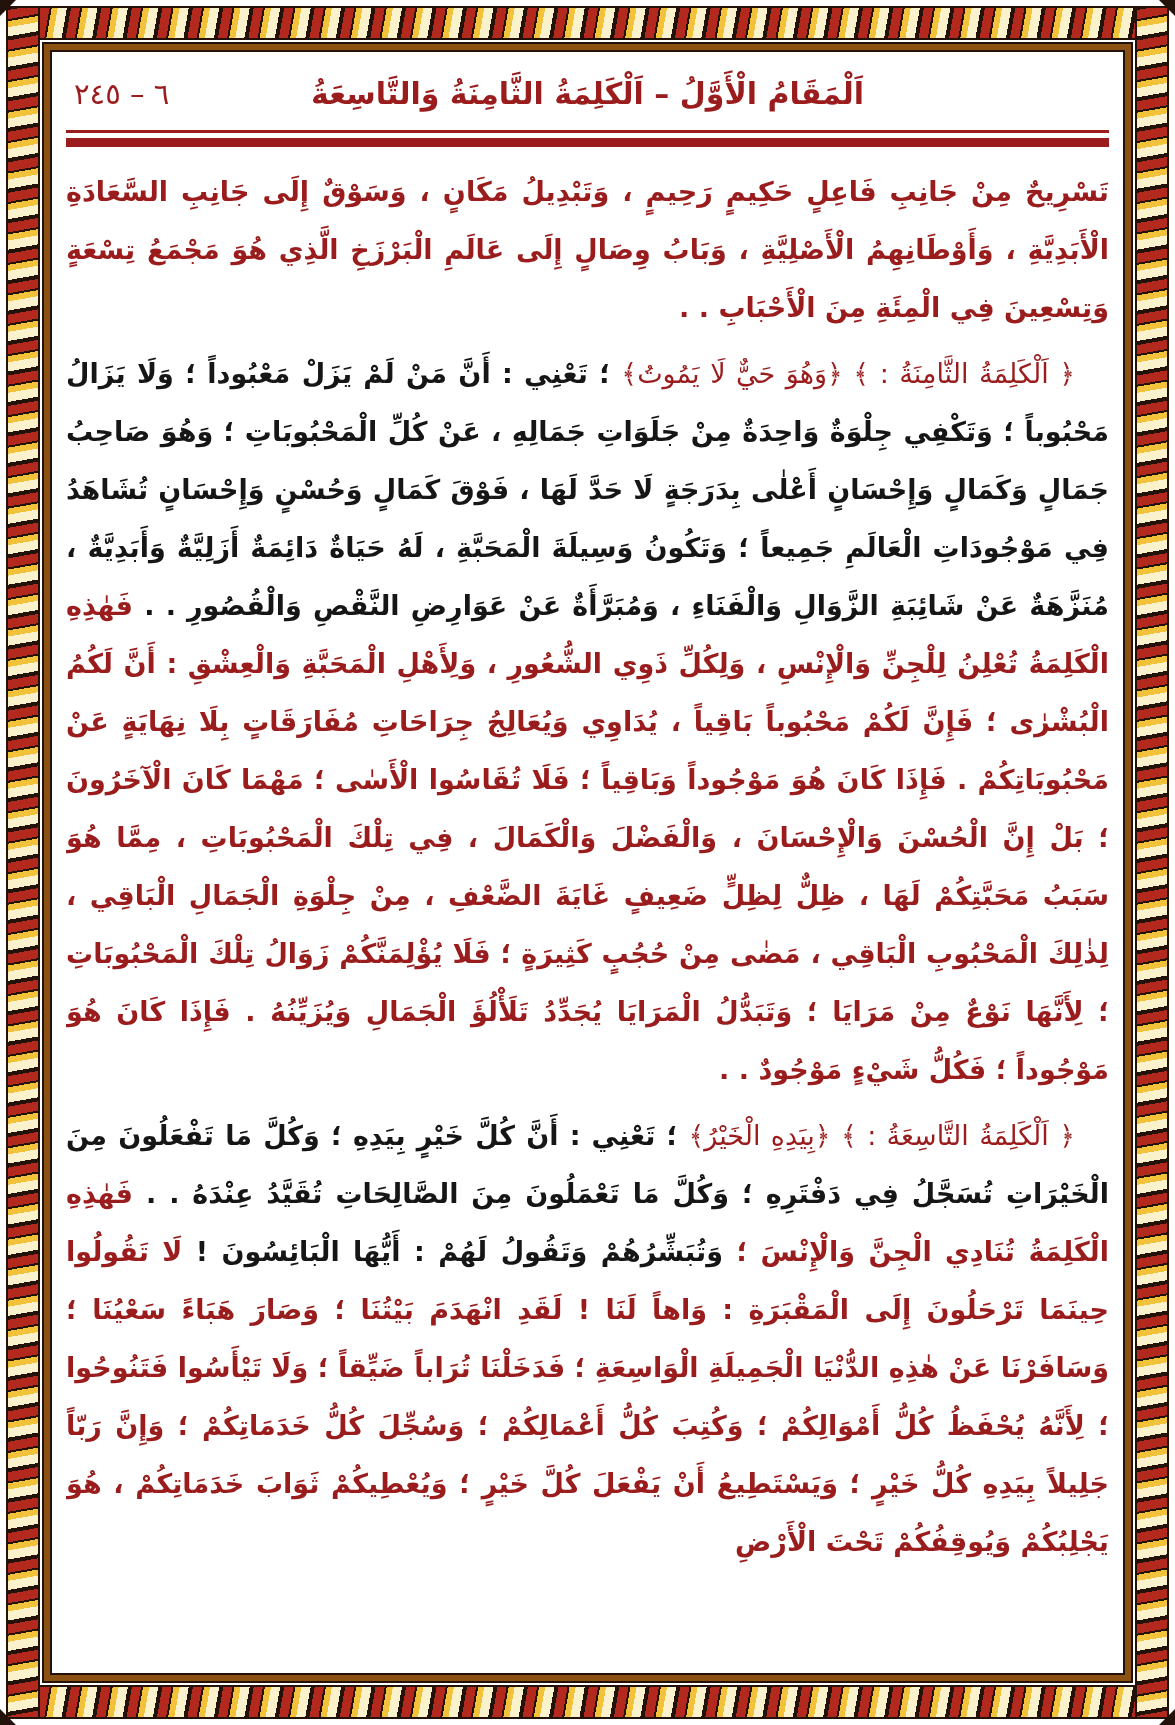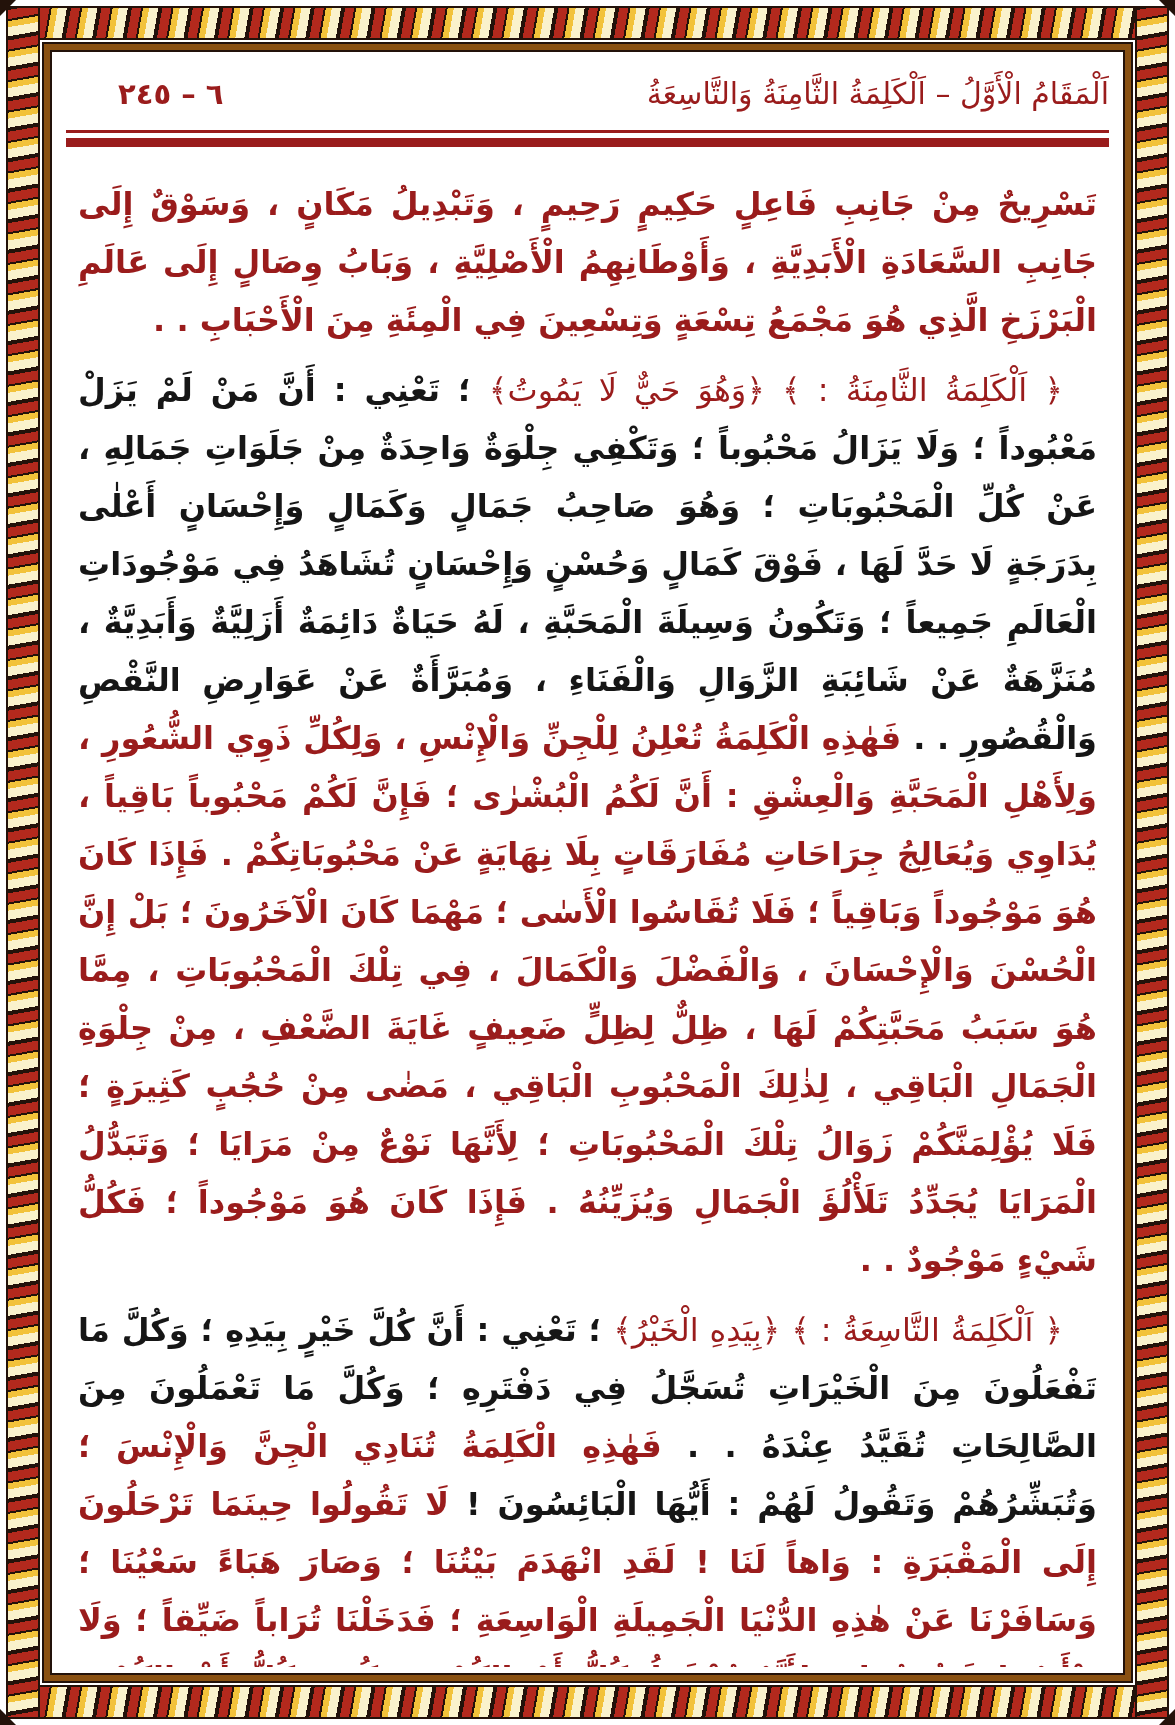--- a/index.html
+++ b/index.html
@@ -63,40 +63,39 @@
     position:absolute;inset:58px 66px;
     direction:rtl;
     overflow:hidden;
   }
   .header{
     position:relative;
     height:56px;
     margin-top:10px;
   }
   .header .title{
-    text-align:right;
-    font-size:30px;font-weight:normal;
+    text-align:center;
+    font-size:30px;font-weight:bold;
     color:var(--text-red);
     line-height:52px;
   }
   .header .page-num{
     position:absolute;left:8px;top:0;
     direction:ltr;unicode-bidi:bidi-override;
-    font-size:29px;font-weight:bold;
+    font-size:29px;font-weight:normal;
     color:var(--text-red);
     line-height:52px;
     letter-spacing:2px;
-    margin-left:44px;
   }
   .rule-thin{height:3px;background:var(--rule-red);margin-top:6px;}
   .rule-thick{height:9px;background:var(--rule-red);margin-top:5px;}
   .body-text{padding-top:16px;}
   p.par{
-    margin:12px;
-    font-size:32px;font-weight:bold;
+    margin:0;
+    font-size:27px;font-weight:bold;
     line-height:58px;
     text-align:justify;
     color:var(--text-red);
   }
   p.par + p.par{margin-top:8px;}
   p.par.indent{text-indent:34px;}
   .seg-red{color:var(--text-red);}
   .seg-black{color:var(--text-black);font-weight:bold;}
   .quote{color:var(--text-red);font-weight:normal;}
 </style>

